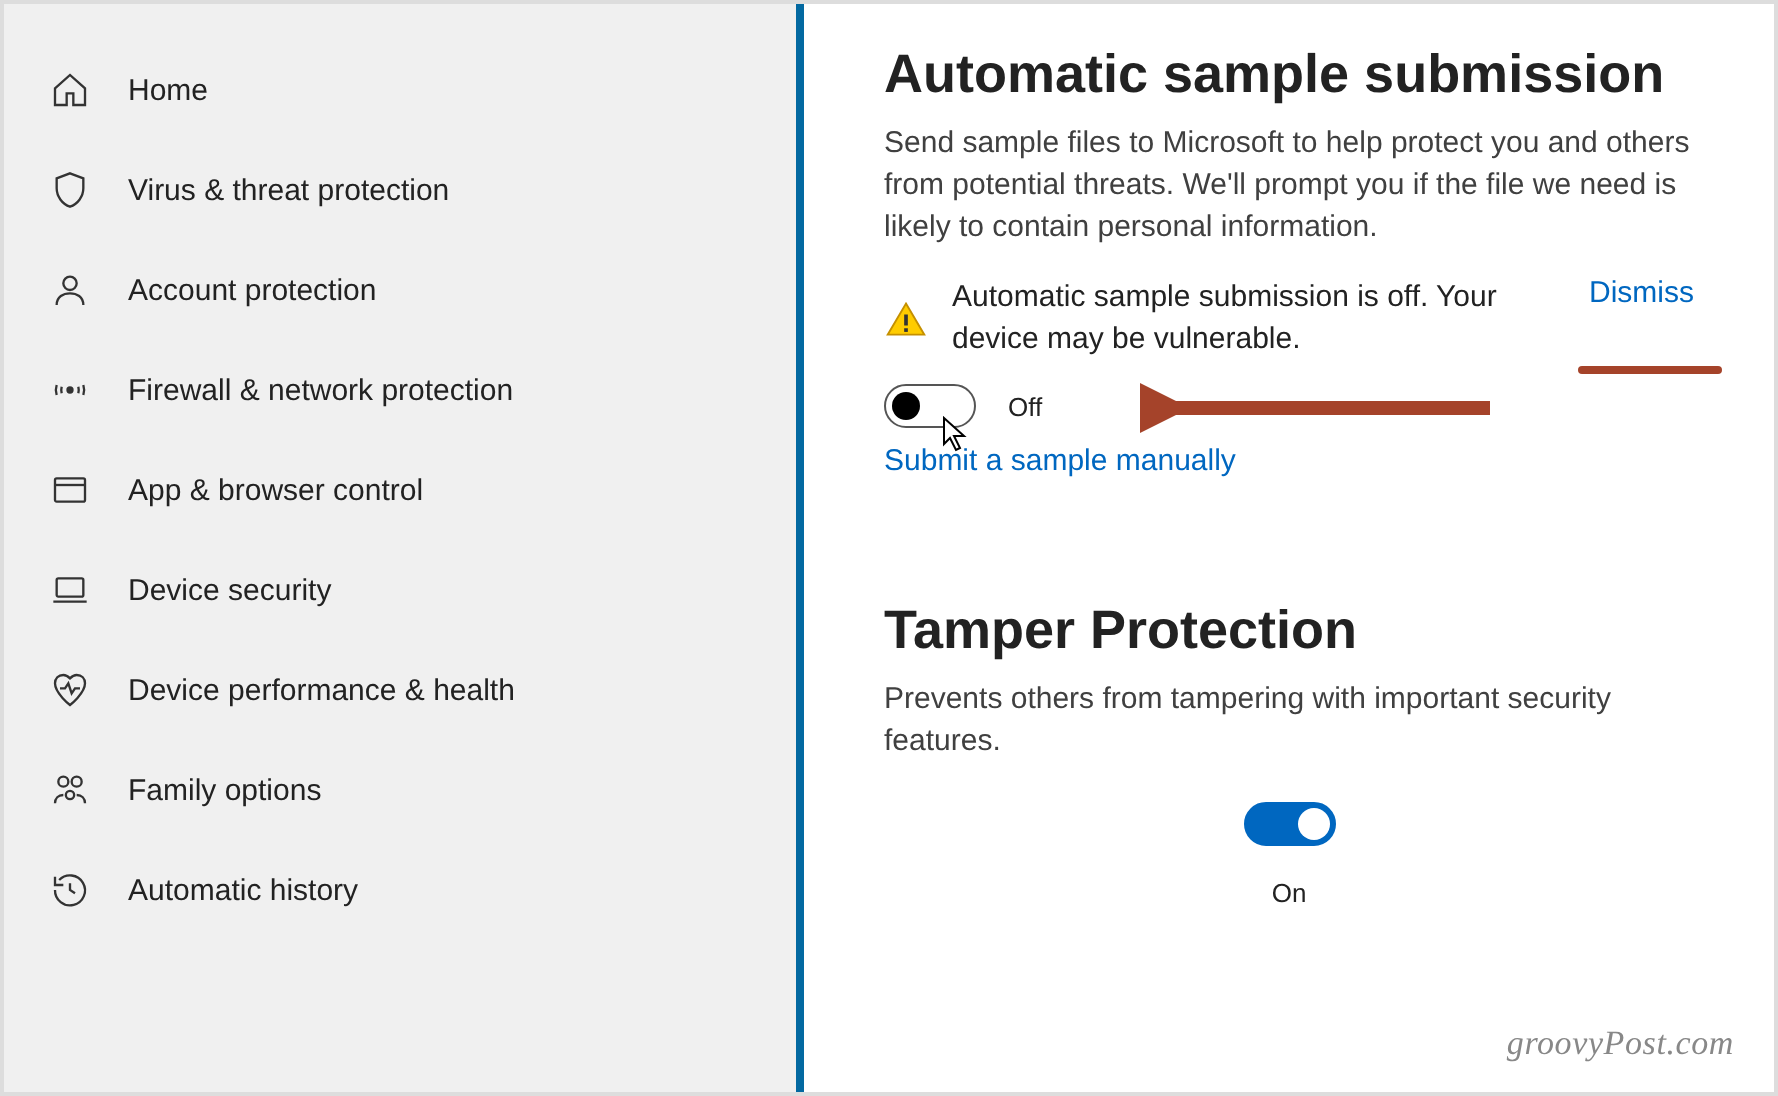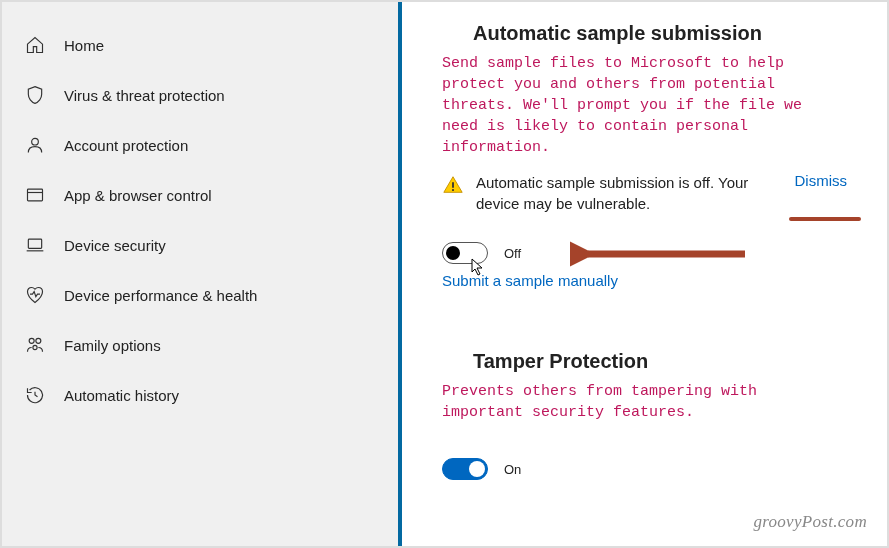--- a/index.html
+++ b/index.html
@@ -47,38 +47,36 @@
       fill: none;
       stroke-width: 1.4;
     }
     .main {
       flex: 1;
       padding: 20px 40px 20px 40px;
       overflow: auto;
       position: relative;
     }
     .section-title {
-      font-size: 20px;
+      font-size: 27px;
       font-weight: 600;
       color: #222;
       margin-bottom: 8px;
-      margin-left: 31px;
     }
     .section-desc {
       font-size: 15px;
-      color: #be185d;
+      color: #404040;
       line-height: 1.4;
       margin-bottom: 14px;
-      font-family: Liberation Mono, monospace;
     }
     .warning-row {
       display: flex;
-      align-items: flex-start;
+      align-items: center;
       gap: 12px;
-      margin-bottom: 28px;
+      margin-bottom: 12px;
     }
     .warning-icon {
       width: 22px;
       height: 22px;
       flex-shrink: 0;
       margin-top: 2px;
     }
     .warning-text {
       flex: 1;
       font-size: 15px;
@@ -203,20 +201,32 @@
   <div class="sidebar-item">
     <span class="icon">
       <svg viewBox="0 0 24 24">
           <circle cx="12" cy="8" r="4"></circle>
           <path d="M4 21 C4 16 8 14 12 14 C16 14 20 16 20 21"></path>
         </svg>
     </span>
     <span>Account protection</span>
   </div>
 
+  <div class="sidebar-item">
+    <span class="icon">
+      <svg viewBox="0 0 24 24">
+          <path d="M4 9 C4 9 3 12 4 15"></path>
+          <path d="M7 10 C7 10 6.5 12 7 14"></path>
+          <circle cx="12" cy="12" r="1.5" fill="#333"></circle>
+          <path d="M17 10 C17 10 17.5 12 17 14"></path>
+          <path d="M20 9 C20 9 21 12 20 15"></path>
+        </svg>
+    </span>
+    <span>Firewall &amp; network protection</span>
+  </div>
 
   <div class="sidebar-item">
     <span class="icon">
       <svg viewBox="0 0 24 24">
           <rect x="3" y="5" width="18" height="14" rx="1"></rect>
           <line x1="3" y1="9" x2="21" y2="9"></line>
         </svg>
     </span>
     <span>App &amp; browser control</span>
   </div>
@@ -312,21 +322,21 @@
       </svg>
     </div>
 
     <a class="link">Submit a sample manually</a>
   </div>
 
   <div class="section2">
     <h2 class="section-title">Tamper Protection</h2>
     <p class="section-desc">Prevents others from tampering with important security features.</p>
 
-    <div class="toggle-row" style="margin-top:35px;">
+    <div class="toggle-row" style="margin-top:20px;flex-direction:column;">
       <div class="toggle on">
         <div class="knob"></div>
       </div>
       <span class="toggle-label">On</span>
     </div>
   </div>
 
   <div class="watermark">groovyPost.com</div>
 
 </div>

